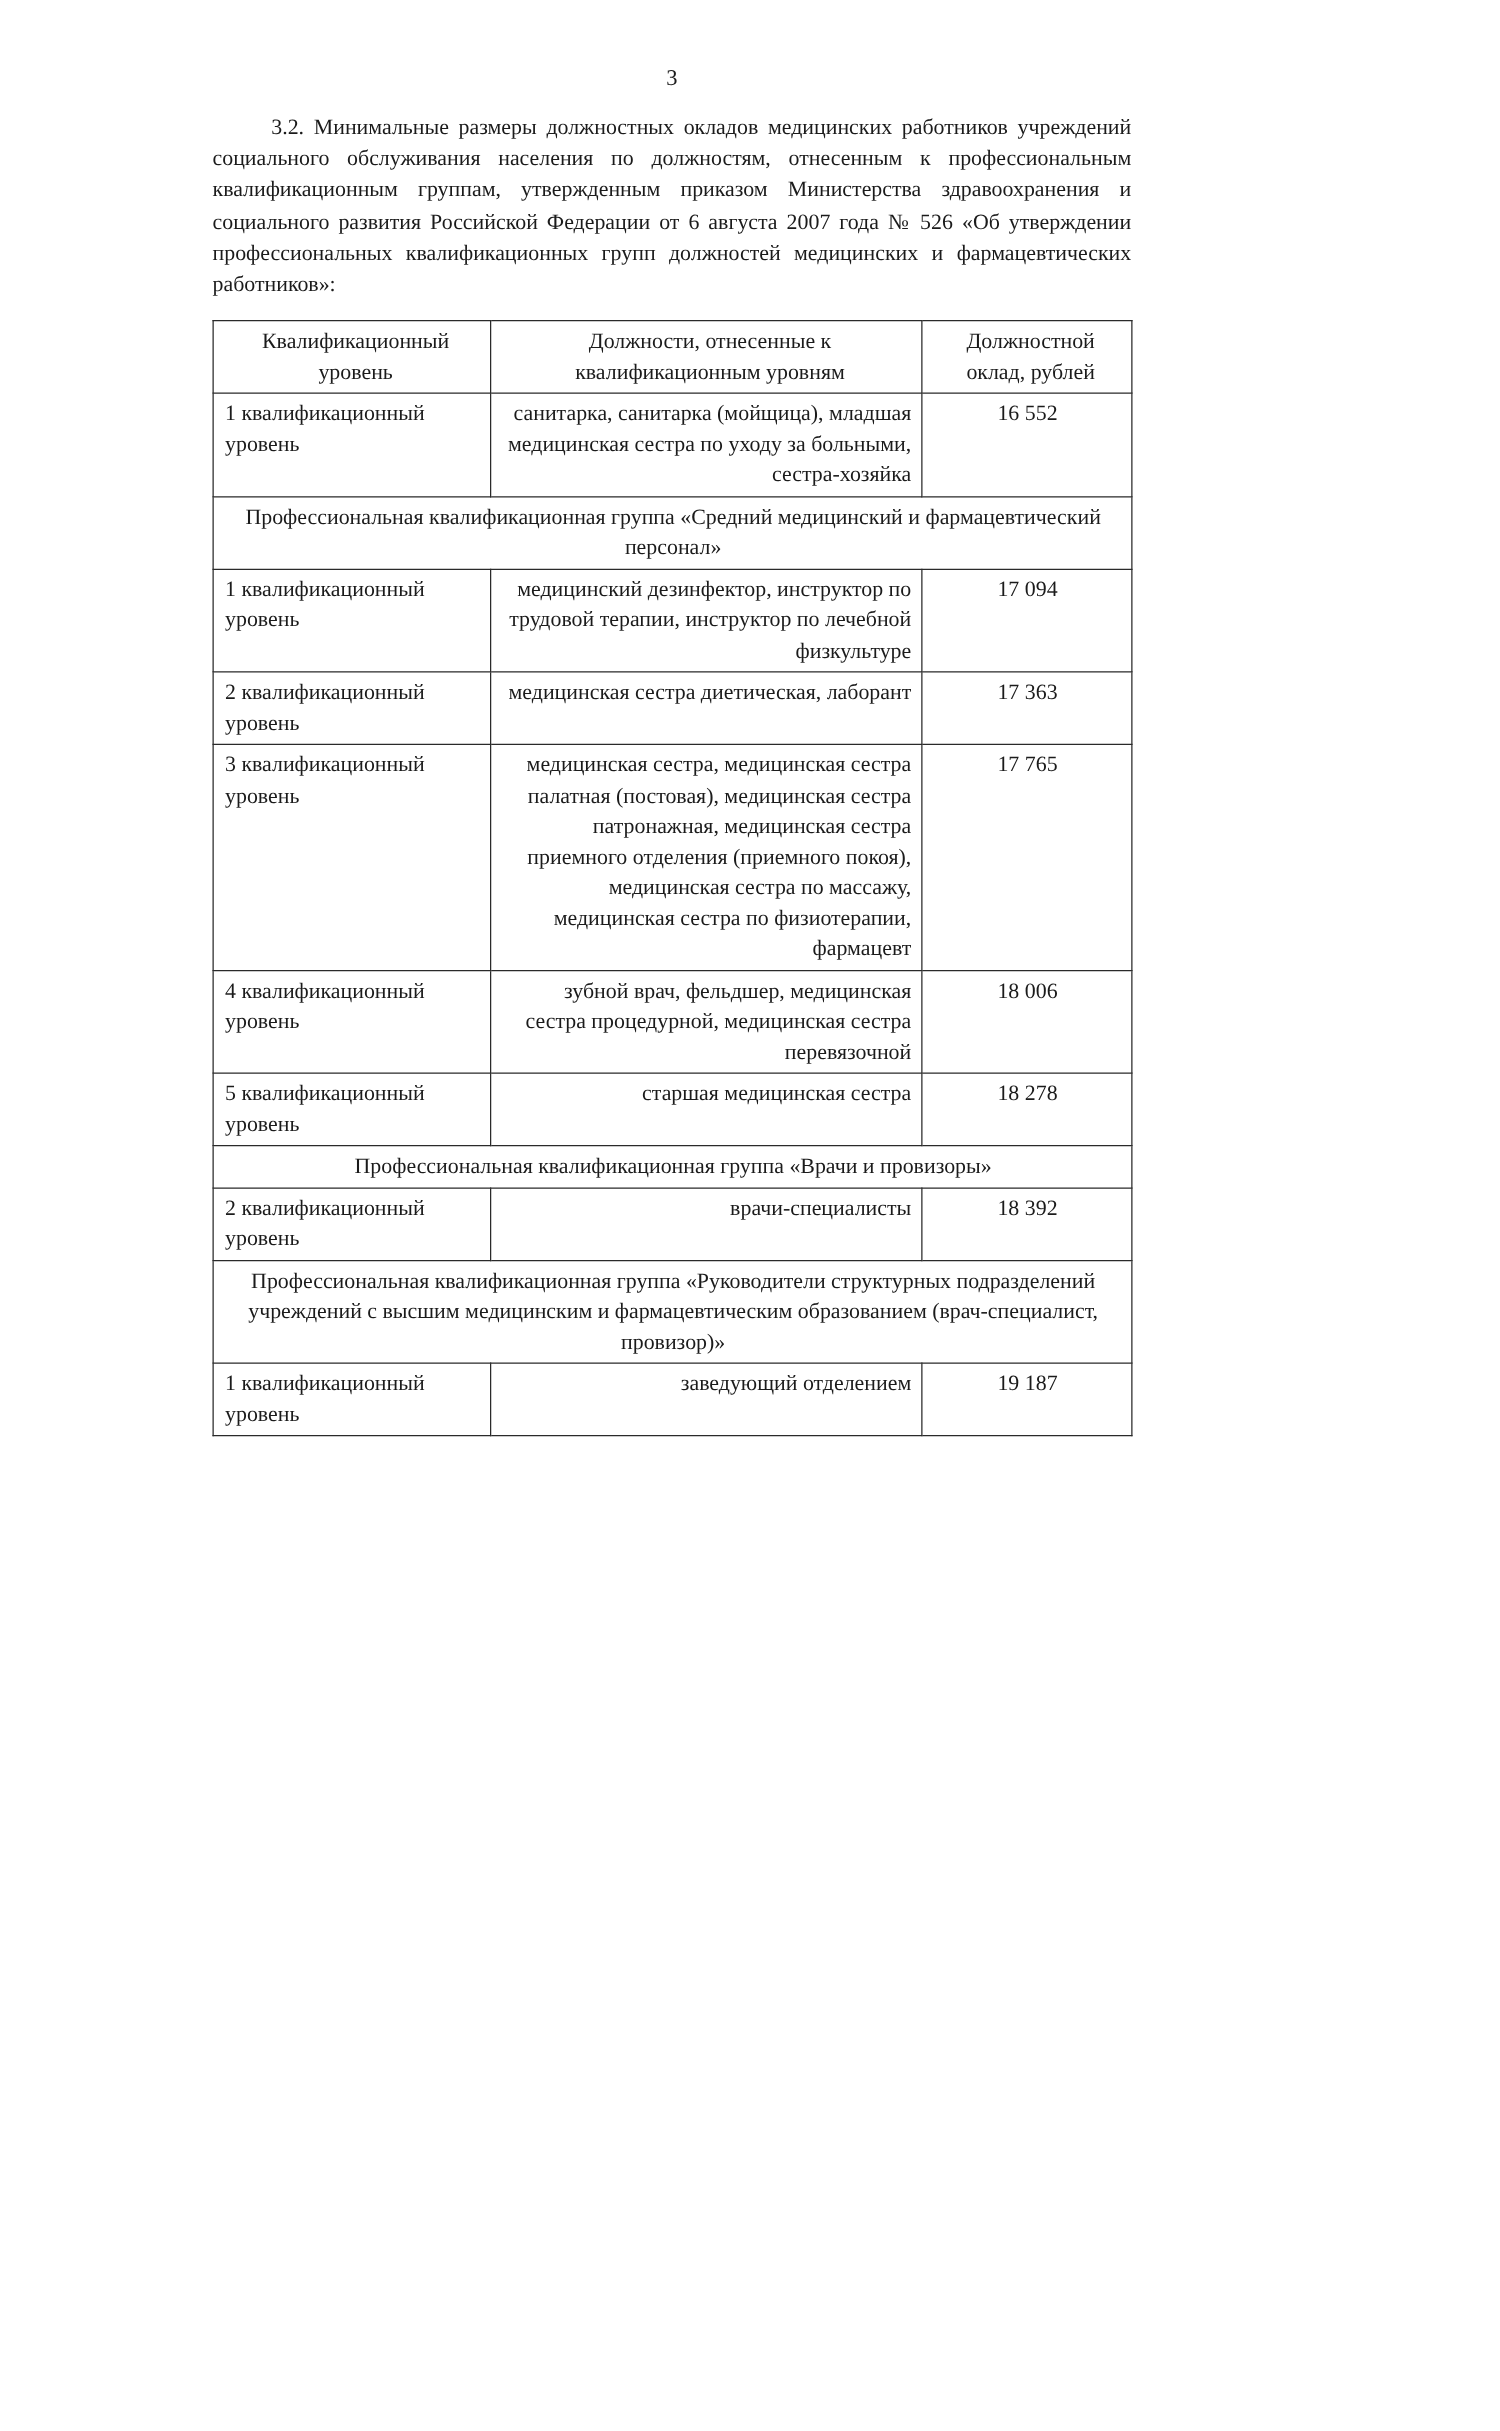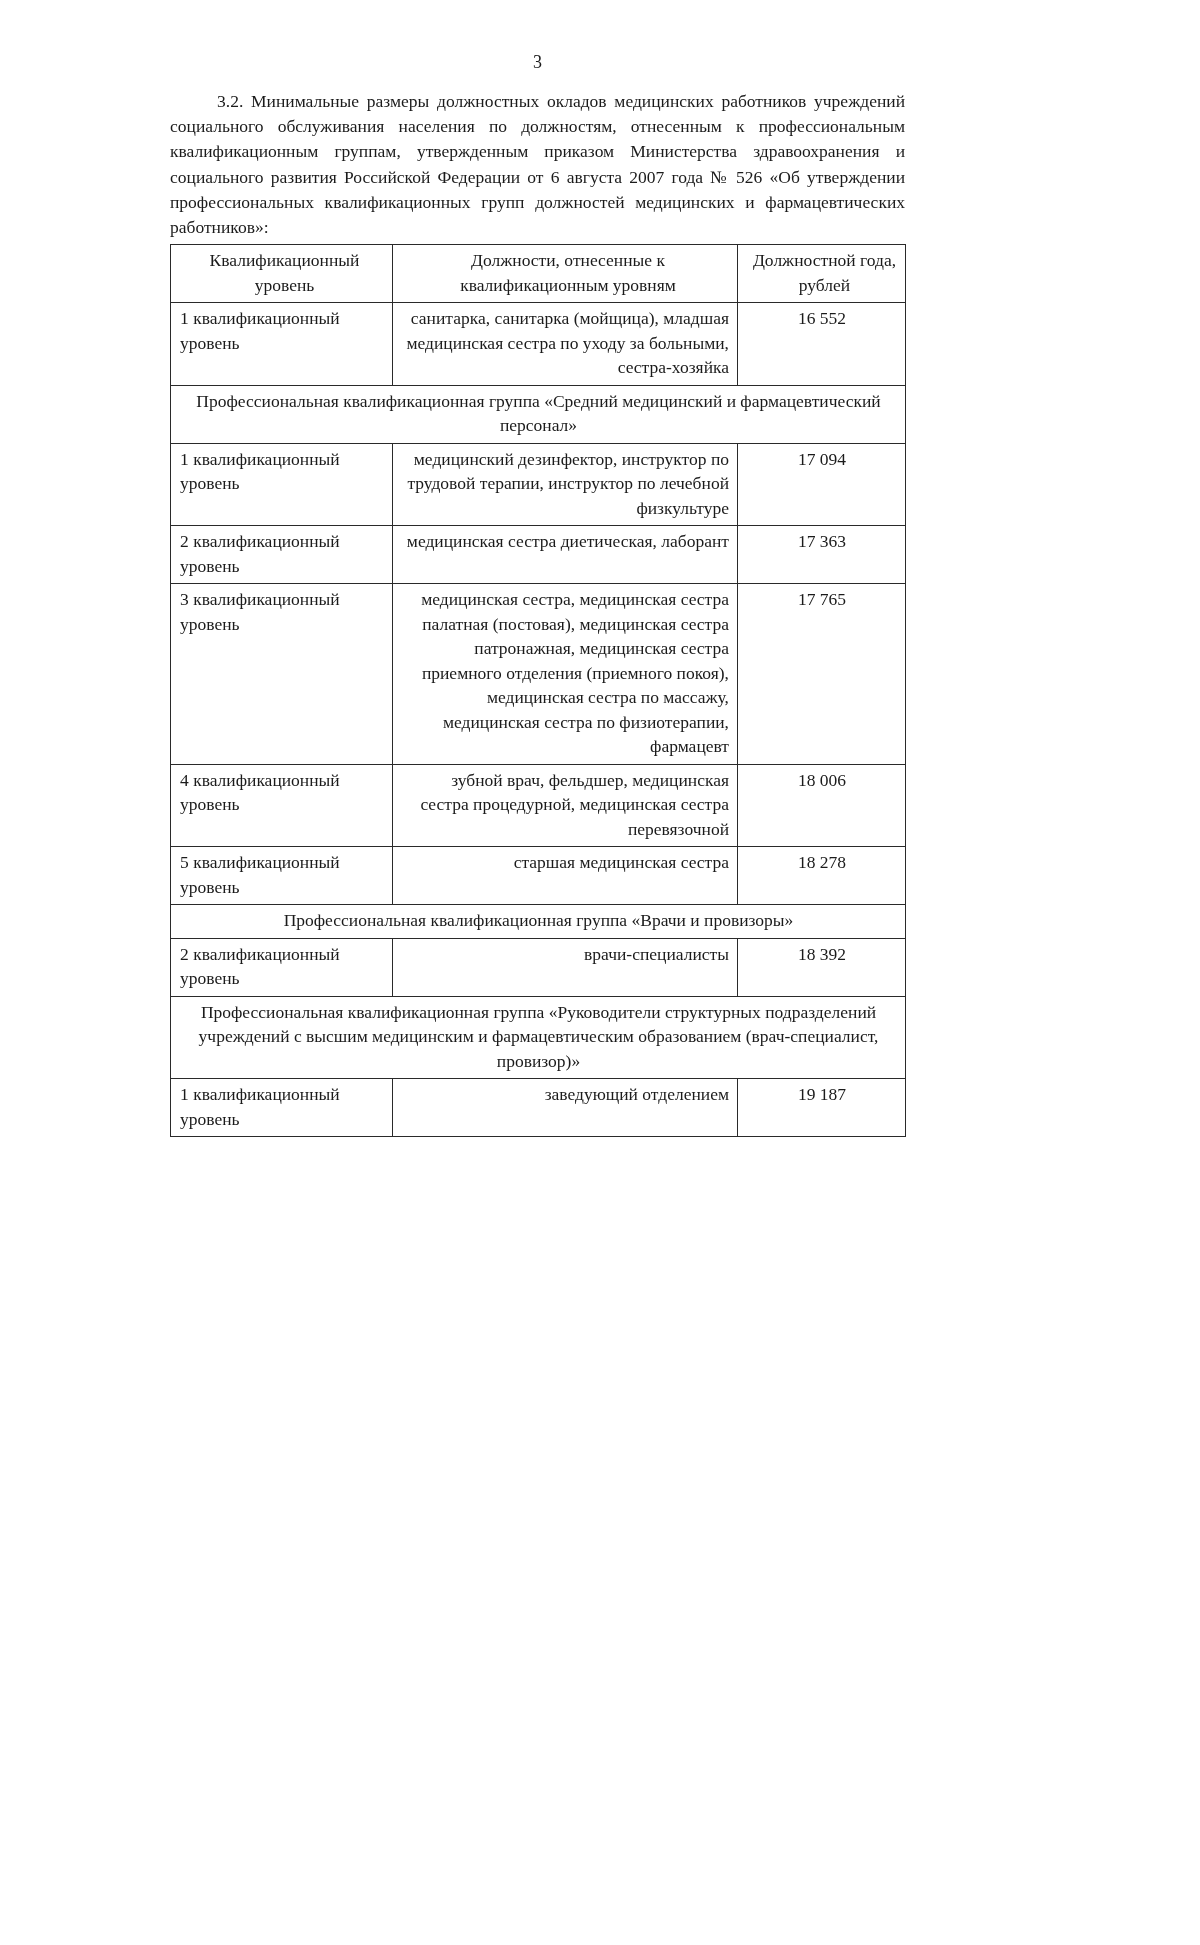--- a/index.html
+++ b/index.html
@@ -26,21 +26,21 @@
     text-align: center;
     font-size: 18px;
     margin-bottom: 16px;
   }
 
   .intro {
     font-size: 17.5px;
     line-height: 1.44;
     text-align: justify;
     text-indent: 47px;
-    margin-bottom: 4px;
+    margin-bottom: 16px;
     word-spacing: 1px;
   }
 
   table.salary-table {
     width: 735px;
     border-collapse: collapse;
     table-layout: fixed;
     font-size: 17.5px;
     line-height: 1.4;
   }
@@ -89,21 +89,21 @@
   <table class="salary-table">
     <colgroup>
       <col class="c-level">
       <col class="c-pos">
       <col class="c-salary">
     </colgroup>
     <thead>
       <tr>
         <th>Квалификационный уровень</th>
         <th>Должности, отнесенные к квалификационным уровням</th>
-        <th>Должностной года, рублей</th>
+        <th>Должностной оклад, рублей</th>
       </tr>
     </thead>
     <tbody>
         <tr>
           <td class="level-cell">1 квалификационный уровень</td>
           <td class="positions-cell">санитарка, санитарка (мойщица), младшая медицинская сестра по уходу за больными, сестра-хозяйка</td>
           <td class="salary-cell">16 552</td>
         </tr>
         <tr>
           <td colspan="3" class="group-cell">Профессиональная квалификационная группа «Средний медицинский и фармацевтический персонал»</td>

